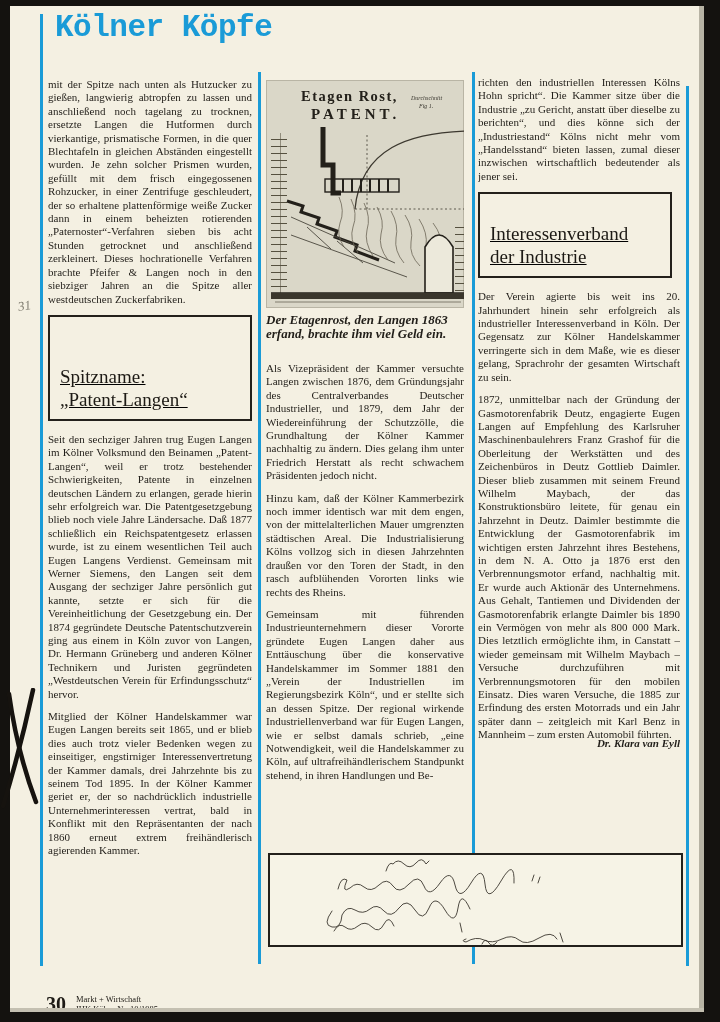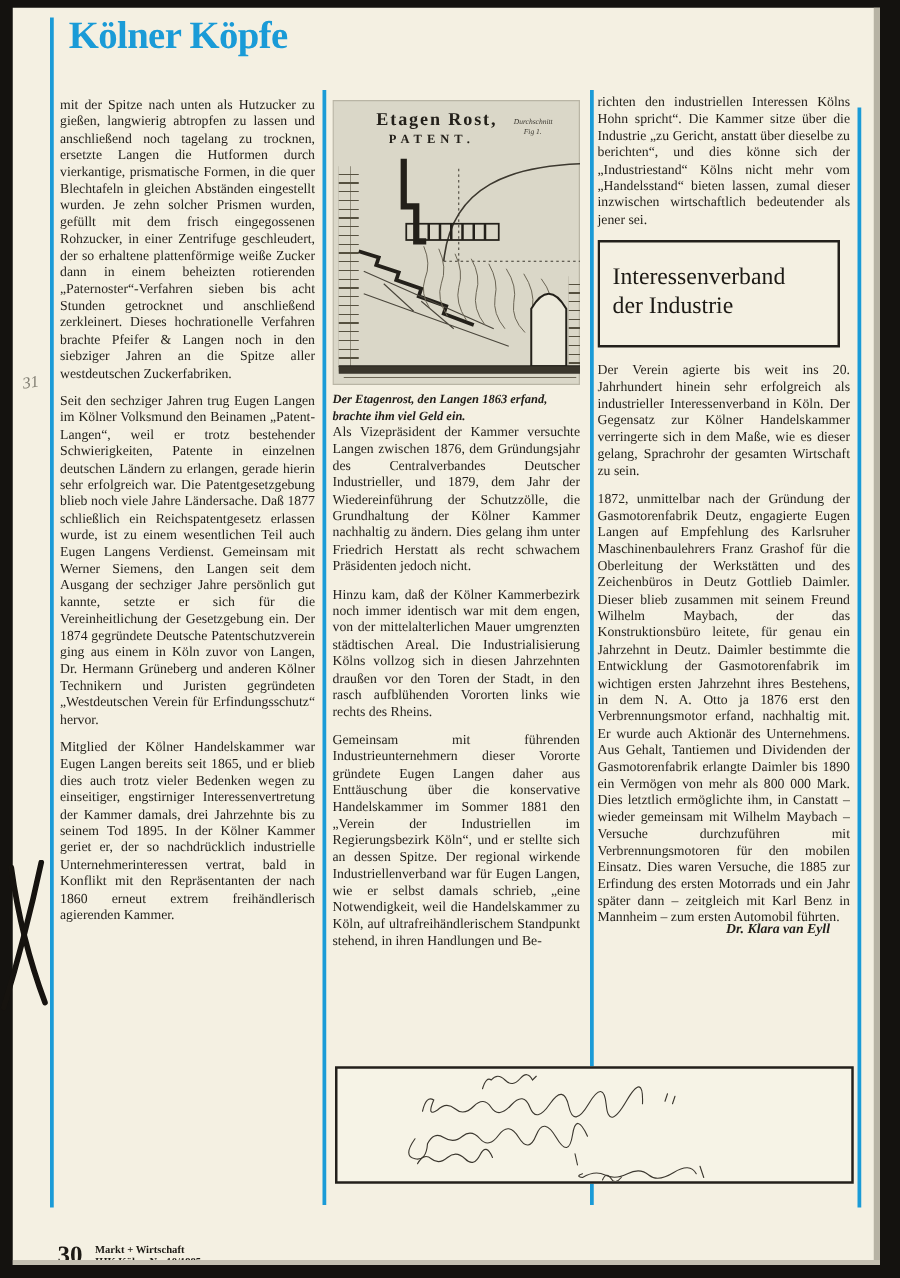--- a/index.html
+++ b/index.html
@@ -15,21 +15,21 @@
   .edge{position:absolute;background:#14120f;}
   .edge-top{left:0;top:0;width:720px;height:6px;}
   .edge-left{left:0;top:0;width:10px;height:1022px;}
   .edge-right{left:704px;top:0;width:16px;height:1022px;}
   .edge-bottom{left:0;top:1012px;width:720px;height:10px;}
   .edge-shadow-r{position:absolute;left:699px;top:0;width:5px;height:1012px;background:#b7b3a4;}
   .edge-shadow-b{position:absolute;left:10px;top:1008px;width:694px;height:4px;background:#c4c0b1;}
 
   .page-title{
     position:absolute;left:45px;top:4px;
-    font-family:Liberation Serif, serif;
+    font-family:Liberation Mono, monospace;
     font-weight:bold;font-size:31px;letter-spacing:-0.5px;
     color:#1a9bd7;
   }
   .vrule{position:absolute;width:2.5px;background:#1a9bd7;}
   .vrule-left{left:30px;top:8px;height:952px;}
   .vrule-div1{left:248px;top:66px;height:892px;}
   .vrule-div2{left:462px;top:66px;height:892px;}
   .vrule-right{left:676px;top:80px;height:880px;}
 
   .col{position:absolute;overflow:hidden;}
@@ -37,45 +37,45 @@
   .col2{left:256px;top:74px;width:198px;height:776px;}
   .col3{left:468px;top:70px;width:202px;height:788px;}
 
   .para{
     font-size:11px;line-height:13.4px;text-align:justify;
     color:#211e19;margin:0 0 9px 0;
   }
   .hbox{
     border:2px solid #23201b;background:#f4f0e2;
     display:flex;flex-direction:column;justify-content:flex-end;
-    padding:20px 10px;box-sizing:border-box;margin:0 0 12px 0;
+    padding:8px 10px;box-sizing:border-box;margin:0 0 12px 0;text-decoration:underline;
   }
   .hbox1{height:106px;width:100%;}
   .hbox2{height:86px;width:96%;}
   .hbox .hline{font-size:19px;line-height:23px;color:#1d1a15;}
   .caption{
-    font-size:10px;line-height:13.5px;font-style:italic;font-weight:600;
-    color:#211e19;margin:5px 0 0 0;text-align:left;
+    font-size:13px;line-height:13.5px;font-style:italic;font-weight:600;
+    color:#211e19;margin:5px 0 22px 0;text-align:left;
   }
   .author-line{
     font-size:11px;line-height:13.4px;font-style:italic;font-weight:bold;
-    color:#211e19;text-align:right;margin:-13.4px 16px 0 0;
+    color:#211e19;text-align:right;margin:-13.4px 0 0 0;
   }
 
   
   .figure{
     position:relative;width:198px;height:228px;margin:0 0 2px 0;
     background:#dad7c8;border:1px solid #b9b5a5;box-sizing:border-box;padding-left:12px;
   }
   .fig-heading{
     position:absolute;left:34px;top:7px;font-weight:bold;font-size:14.5px;
     letter-spacing:1.5px;color:#23201a;font-family:"Liberation Serif",serif;
   }
   .fig-sub{
-    position:absolute;left:44px;top:25px;font-weight:bold;font-size:10px;
+    position:absolute;left:44px;top:25px;font-weight:bold;font-size:15px;
     letter-spacing:4px;color:#23201a;
   }
   .fig-annot{
     position:absolute;font-style:italic;font-size:6px;color:#3a372f;line-height:7px;
   }
   .fig-annot1{left:144px;top:14px;}
   .fig-annot2{left:152px;top:22px;}
   .brick{
     position:absolute;
     background:
@@ -94,21 +94,21 @@
     position:absolute;left:258px;top:847px;width:415px;height:94px;
     border:2px solid #23201b;background:#f6f3e6;box-sizing:border-box;
   }
   .hw-caption{
     position:absolute;left:256px;top:947px;width:420px;
     font-size:12px;font-style:italic;font-weight:bold;color:#211e19;
   }
 
   .footer{position:absolute;left:36px;top:964px;display:flex;align-items:flex-start;margin-top:23px;}
   .footer-num{font-size:20px;font-weight:bold;color:#1d1a15;line-height:22px;}
-  .footer-lines{margin-left:10px;margin-top:2px;font-size:8.5px;font-weight:bold;color:#1d1a15;line-height:9.5px;}
+  .footer-lines{margin-left:10px;margin-top:2px;font-size:8.5px;font-weight:normal;color:#1d1a15;line-height:9.5px;}
 
   .margin-note{
     position:absolute;left:8px;top:292px;font-size:13px;font-style:italic;
     color:#817e72;transform:rotate(-10deg);font-family:"Liberation Serif",serif;
   }
   .xmark{position:absolute;left:0px;top:688px;}
 </style>
 </head>
 <body>
 
@@ -116,20 +116,24 @@
 
   <div class="page-title">Kölner Köpfe</div>
 
   <div class="vrule vrule-left"></div>
   <div class="vrule vrule-div1"></div>
   <div class="vrule vrule-div2"></div>
   <div class="vrule vrule-right"></div>
 
   <div class="col col1">
     <p class="para">mit der Spitze nach unten als Hutzucker zu gießen, langwierig abtropfen zu lassen und anschließend noch tagelang zu trocknen, ersetzte Langen die Hutformen durch vierkantige, prismatische Formen, in die quer Blechtafeln in gleichen Abständen eingestellt wurden. Je zehn solcher Prismen wurden, gefüllt mit dem frisch eingegossenen Rohzucker, in einer Zentrifuge geschleudert, der so erhaltene plattenförmige weiße Zucker dann in einem beheizten rotierenden „Paternoster“-Verfahren sieben bis acht Stunden getrocknet und anschließend zerkleinert. Dieses hochrationelle Verfahren brachte Pfeifer &amp; Langen noch in den siebziger Jahren an die Spitze aller westdeutschen Zuckerfabriken.</p>
+    <div class="hbox hbox1">
+      <div class="hline">Spitzname:</div>
+      <div class="hline">„Patent-Langen“</div>
+    </div>
     <p class="para">Seit den sechziger Jahren trug Eugen Langen im Kölner Volksmund den Beinamen „Patent-Langen“, weil er trotz bestehender Schwierigkeiten, Patente in einzelnen deutschen Ländern zu erlangen, gerade hierin sehr erfolgreich war. Die Patentgesetzgebung blieb noch viele Jahre Ländersache. Daß 1877 schließlich ein Reichspatentgesetz erlassen wurde, ist zu einem wesentlichen Teil auch Eugen Langens Verdienst. Gemeinsam mit Werner Siemens, den Langen seit dem Ausgang der sechziger Jahre persönlich gut kannte, setzte er sich für die Vereinheitlichung der Gesetzgebung ein. Der 1874 gegründete Deutsche Patentschutzverein ging aus einem in Köln zuvor von Langen, Dr. Hermann Grüneberg und anderen Kölner Technikern und Juristen gegründeten „Westdeutschen Verein für Erfindungsschutz“ hervor.</p>
     <p class="para">Mitglied der Kölner Handelskammer war Eugen Langen bereits seit 1865, und er blieb dies auch trotz vieler Bedenken wegen zu einseitiger, engstirniger Interessenvertretung der Kammer damals, drei Jahrzehnte bis zu seinem Tod 1895. In der Kölner Kammer geriet er, der so nachdrücklich industrielle Unternehmerinteressen vertrat, bald in Konflikt mit den Repräsentanten der nach 1860 erneut extrem freihändlerisch agierenden Kammer.</p>
   </div>
 
   <div class="col col2">
     <div class="figure">
       <div class="fig-heading">Etagen Rost,</div>
       <div class="fig-sub">PATENT.</div>
       <div class="fig-annot fig-annot1">Durchschnitt</div>
       <div class="fig-annot fig-annot2">Fig 1.</div>

